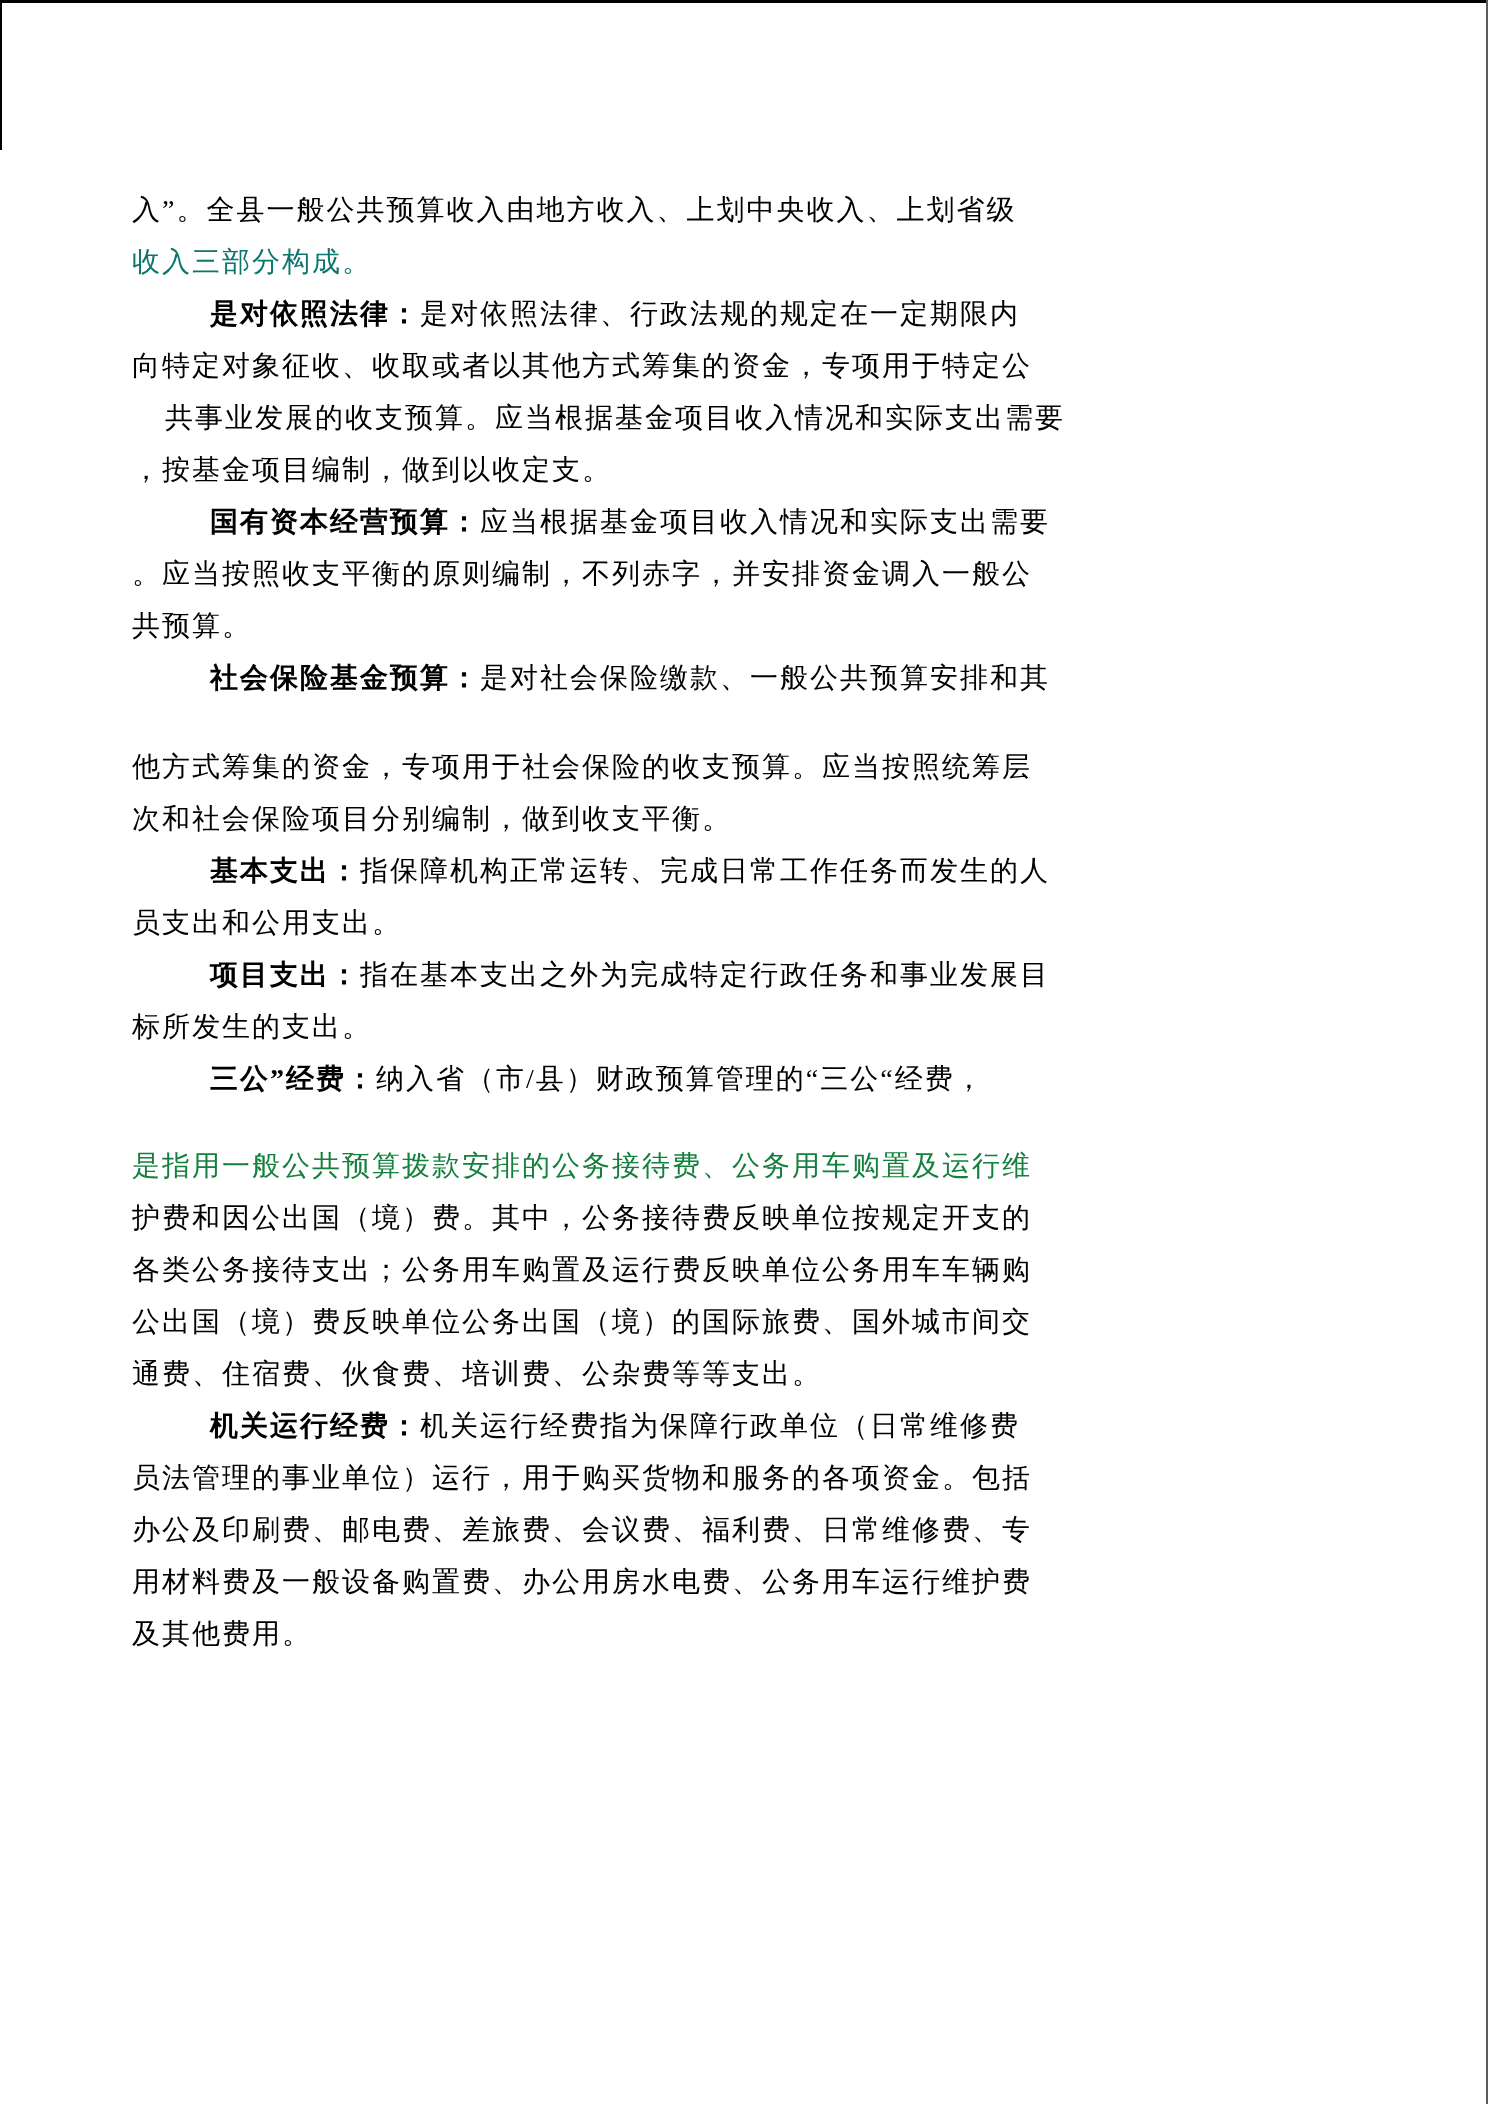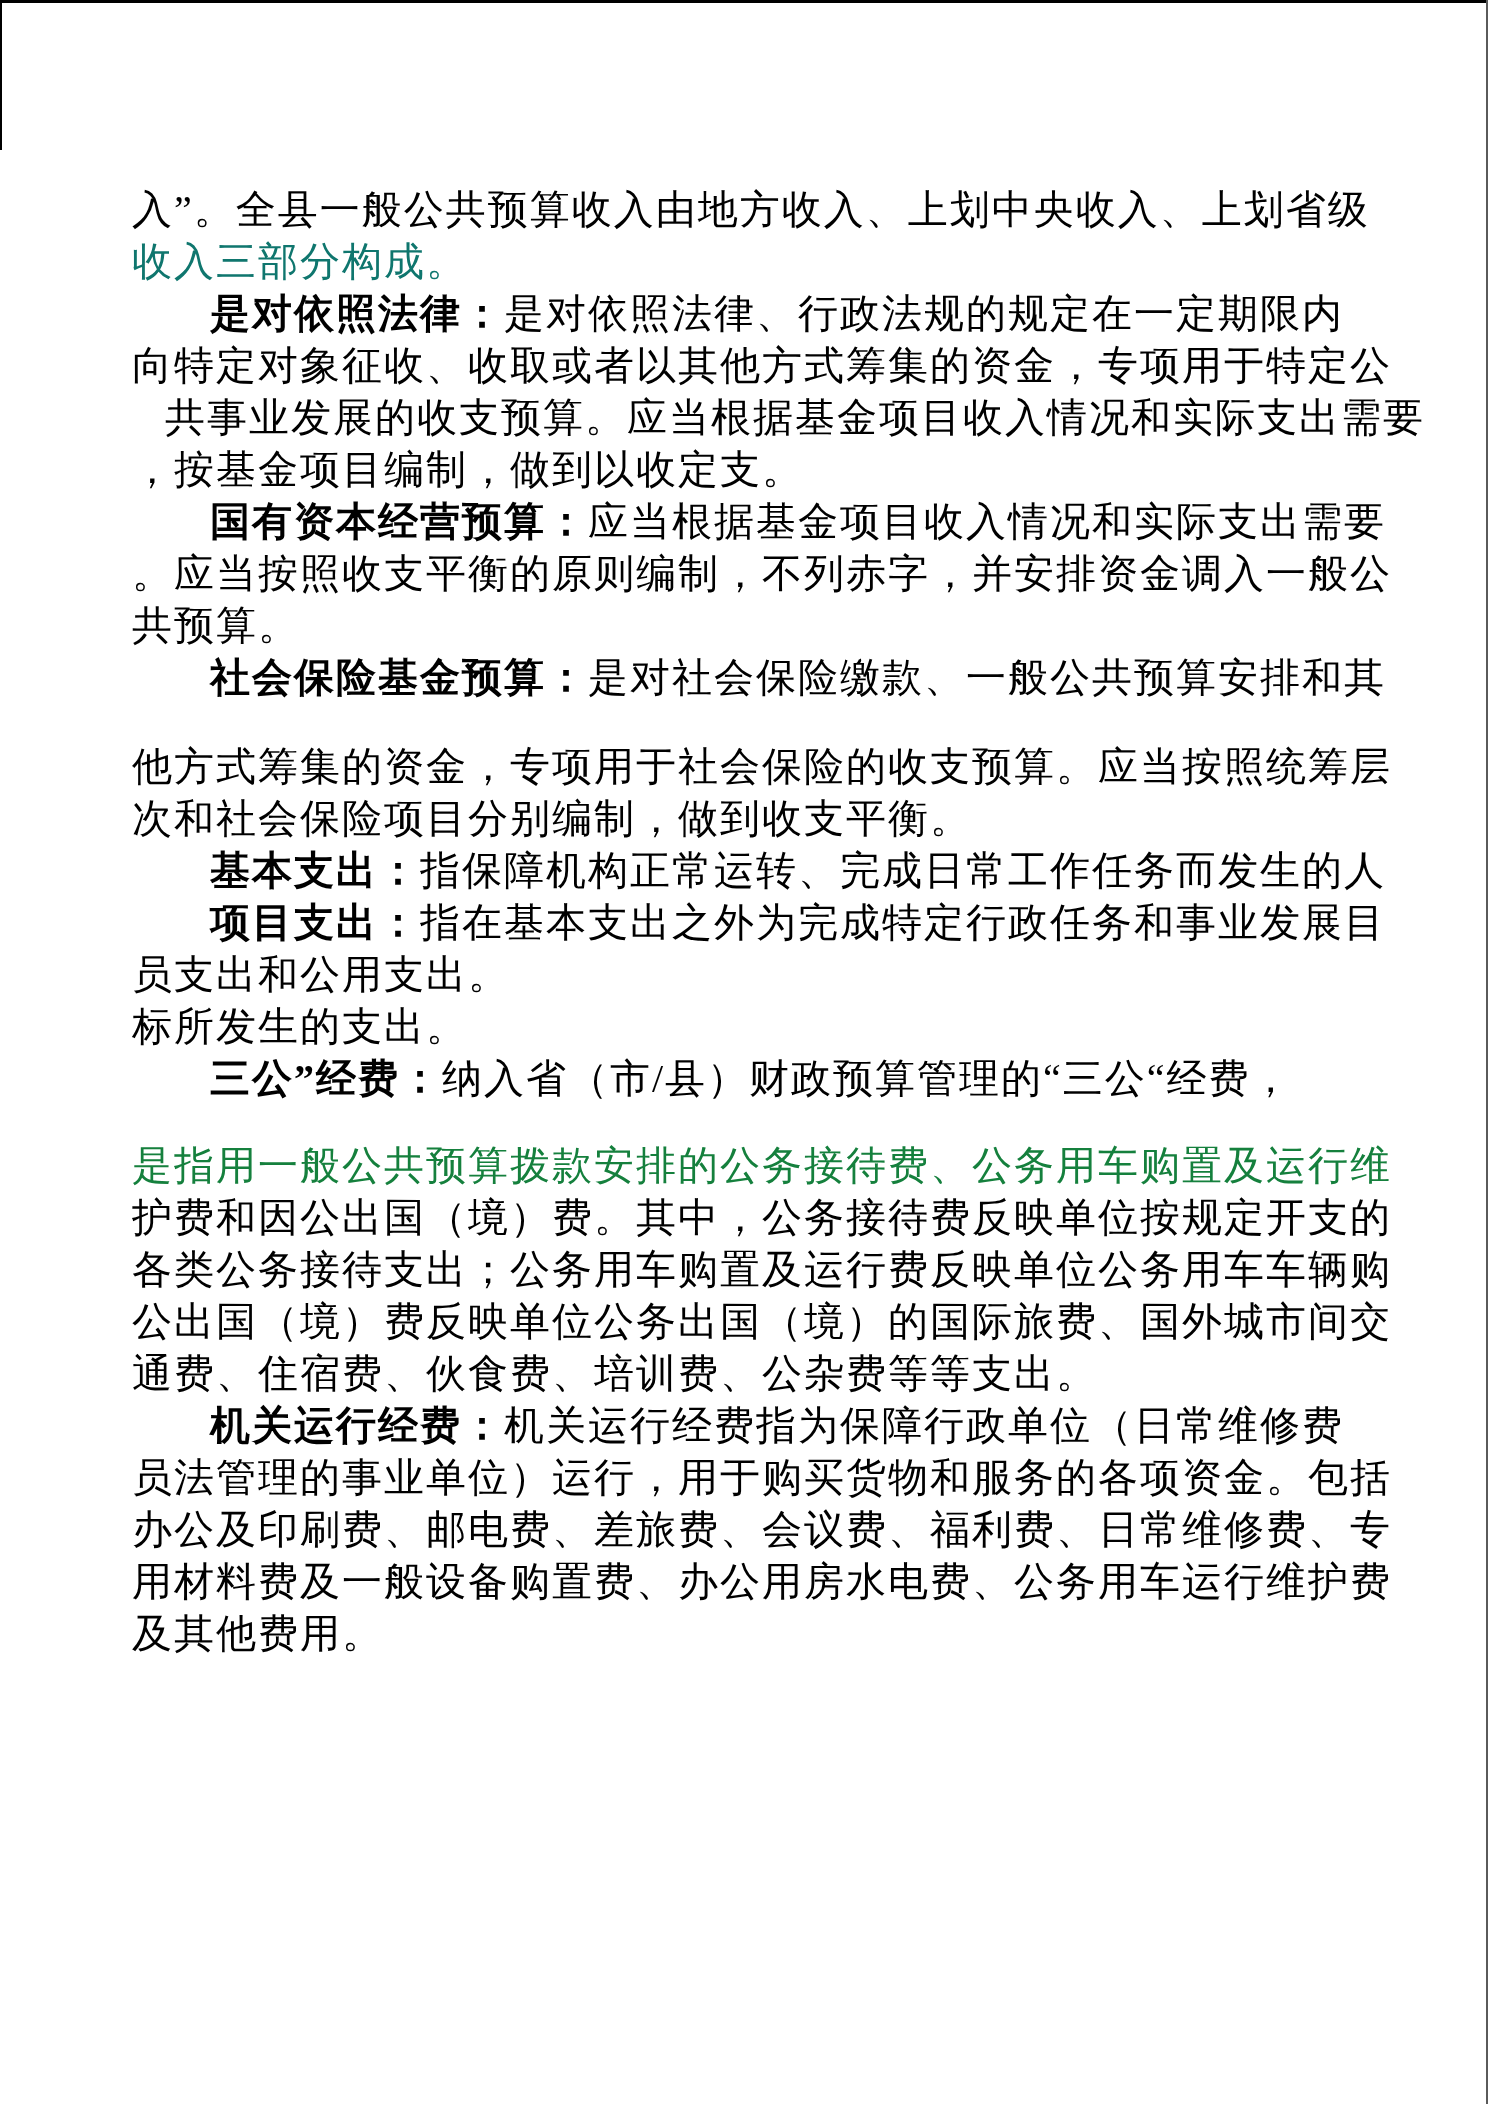--- a/index.html
+++ b/index.html
@@ -32,21 +32,21 @@
     left: 0; top: 0;
     width: 2px; height: 150px;
   }
   .text-block {
     position: absolute;
     left: 132px;
     top: 184px;
     width: 1262px;
   }
   .line {
-    font-size: 40px;
+    font-size: 28px;
     line-height: 52px;
     height: 52px;
     letter-spacing: 2px;
     color: #000000;
     white-space: pre;
     font-family: Liberation Serif, serif;
   }
   .line.indent {
     padding-left: 78px;
   }
@@ -68,22 +68,22 @@
       <div class="line" style="color: rgb(0, 0, 0);"><span class="seg-regular">向特定对象征收、收取或者以其他方式筹集的资金，专项用于特定公</span></div>
       <div class="line" style="color: rgb(0, 0, 0); margin-left: 33px;"><span class="seg-regular">共事业发展的收支预算。应当根据基金项目收入情况和实际支出需要</span></div>
       <div class="line" style="color: rgb(0, 0, 0);"><span class="seg-regular">，按基金项目编制，做到以收定支。</span></div>
       <div class="line indent" style="color: rgb(0, 0, 0);"><span class="seg-bold">国有资本经营预算：</span><span class="seg-regular">应当根据基金项目收入情况和实际支出需要</span></div>
       <div class="line" style="color: rgb(0, 0, 0);"><span class="seg-regular">。应当按照收支平衡的原则编制，不列赤字，并安排资金调入一般公</span></div>
       <div class="line" style="color: rgb(0, 0, 0);"><span class="seg-regular">共预算。</span></div>
       <div class="line indent" style="color: rgb(0, 0, 0);"><span class="seg-bold">社会保险基金预算：</span><span class="seg-regular">是对社会保险缴款、一般公共预算安排和其</span></div>
       <div class="line" style="color: rgb(0, 0, 0); margin-top: 37px;"><span class="seg-regular">他方式筹集的资金，专项用于社会保险的收支预算。应当按照统筹层</span></div>
       <div class="line" style="color: rgb(0, 0, 0);"><span class="seg-regular">次和社会保险项目分别编制，做到收支平衡。</span></div>
       <div class="line indent" style="color: rgb(0, 0, 0);"><span class="seg-bold">基本支出：</span><span class="seg-regular">指保障机构正常运转、完成日常工作任务而发生的人</span></div>
+      <div class="line" style="color: rgb(0, 0, 0);"><span class="seg-regular">员支出和公用支出。</span></div>
       <div class="line indent" style="color: rgb(0, 0, 0);"><span class="seg-bold">项目支出：</span><span class="seg-regular">指在基本支出之外为完成特定行政任务和事业发展目</span></div>
-      <div class="line" style="color: rgb(0, 0, 0);"><span class="seg-regular">员支出和公用支出。</span></div>
       <div class="line" style="color: rgb(0, 0, 0);"><span class="seg-regular">标所发生的支出。</span></div>
       <div class="line indent" style="color: rgb(0, 0, 0);"><span class="seg-bold">三公”经费：</span><span class="seg-regular">纳入省（市/县）财政预算管理的“三公“经费，</span></div>
       <div class="line" style="color: #15803d; margin-top: 35px;"><span class="seg-regular">是指用一般公共预算拨款安排的公务接待费、公务用车购置及运行维</span></div>
       <div class="line" style="color: rgb(0, 0, 0);"><span class="seg-regular">护费和因公出国（境）费。其中，公务接待费反映单位按规定开支的</span></div>
       <div class="line" style="color: rgb(0, 0, 0);"><span class="seg-regular">各类公务接待支出；公务用车购置及运行费反映单位公务用车车辆购</span></div>
       <div class="line" style="color: rgb(0, 0, 0);"><span class="seg-regular">公出国（境）费反映单位公务出国（境）的国际旅费、国外城市间交</span></div>
       <div class="line" style="color: rgb(0, 0, 0);"><span class="seg-regular">通费、住宿费、伙食费、培训费、公杂费等等支出。</span></div>
       <div class="line indent" style="color: rgb(0, 0, 0);"><span class="seg-bold">机关运行经费：</span><span class="seg-regular">机关运行经费指为保障行政单位（日常维修费</span></div>
       <div class="line" style="color: rgb(0, 0, 0);"><span class="seg-regular">员法管理的事业单位）运行，用于购买货物和服务的各项资金。包括</span></div>
       <div class="line" style="color: rgb(0, 0, 0);"><span class="seg-regular">办公及印刷费、邮电费、差旅费、会议费、福利费、日常维修费、专</span></div>

